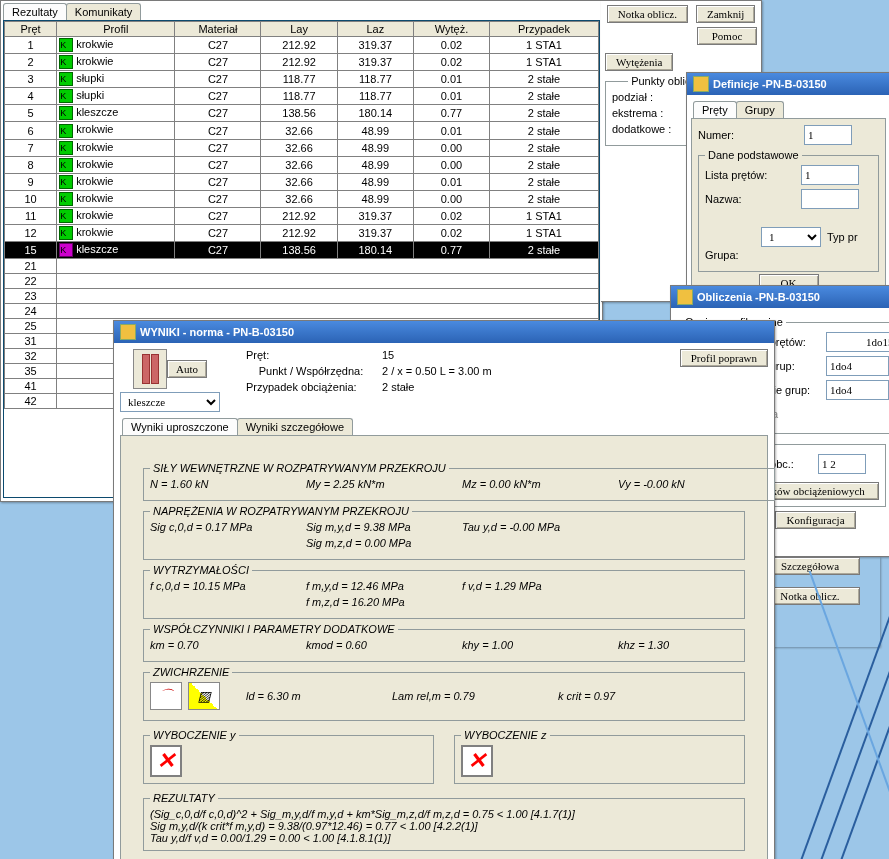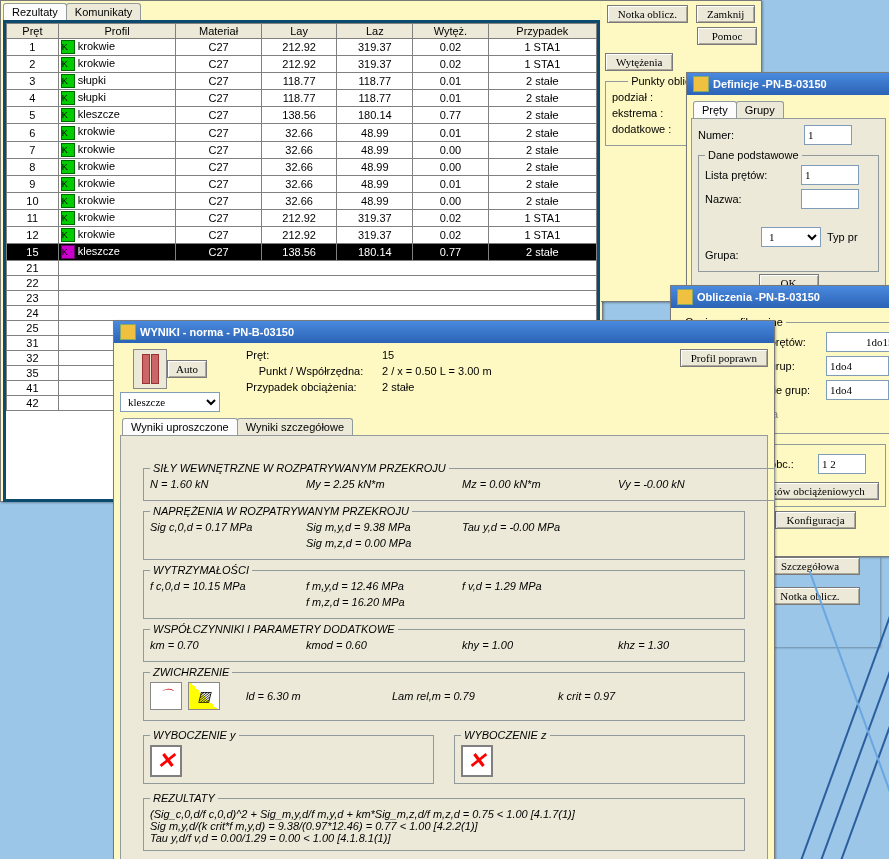--- a/index.html
+++ b/index.html
@@ -7,21 +7,21 @@
   font-family: Tahoma, sans-serif;
   font-size: 11px;
   background: #9cc6e8;
   width: 889px;
   height: 859px;
   overflow: hidden;
   position: relative;
 }
 .win {
   position: absolute;
-  background: #fef9c3;
+  background: #ffffff;
   border: 1px solid #7a7a7a;
   box-shadow: 1px 1px 2px rgba(0,0,0,0.3);
 }
 .titlebar {
   background: linear-gradient(to bottom, #4a8adf, #2b63b5);
   color: #fff;
   font-weight: bold;
   padding: 3px 6px;
   font-size: 11px;
   display: flex;
@@ -156,21 +156,21 @@
 .deco-lines .l{position:absolute;border-left:2px solid #2a5e9e;width:0;height:400px;}
 </style>
 </head>
 <body>
 
 <div class="win" style="left:0;top:0;width:601px;height:500px;">
   <div class="tabs" style="margin-top:2px;">
     <div class="tab active">Rezultaty</div>
     <div class="tab">Komunikaty</div>
   </div>
-  <div style="border:3px solid #0c4a6e;background:#fff;margin:0 2px 2px 2px;height:476px;overflow:hidden;">
+  <div style="border:1px solid #0c4a6e;background:#fff;margin:0 2px 2px 2px;height:476px;overflow:hidden;">
     <table class="grid" id="grid">
       <thead>
           <tr id="grid-head">
             <th>Pręt</th>
             <th>Profil</th>
             <th>Materiał</th>
             <th>Lay</th>
             <th>Laz</th>
             <th>Wytęż.</th>
             <th>Przypadek</th>

